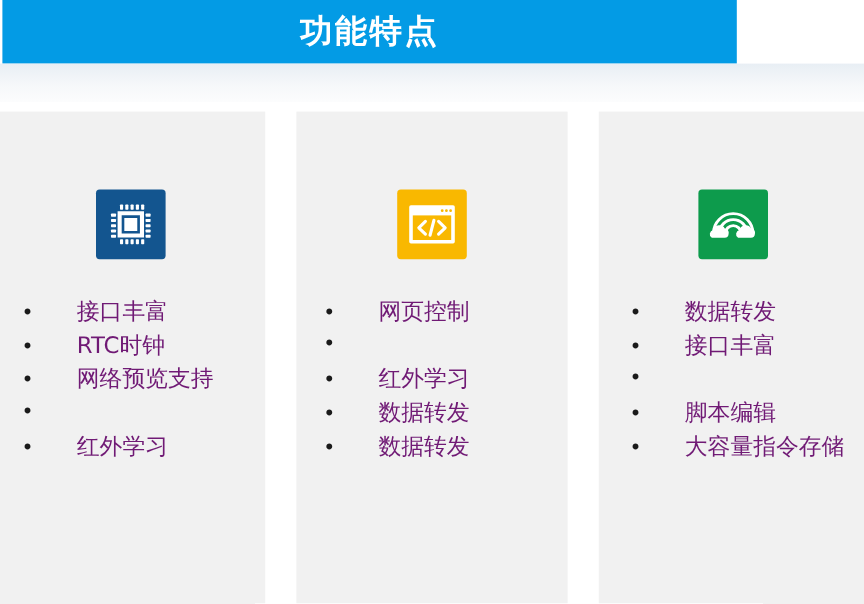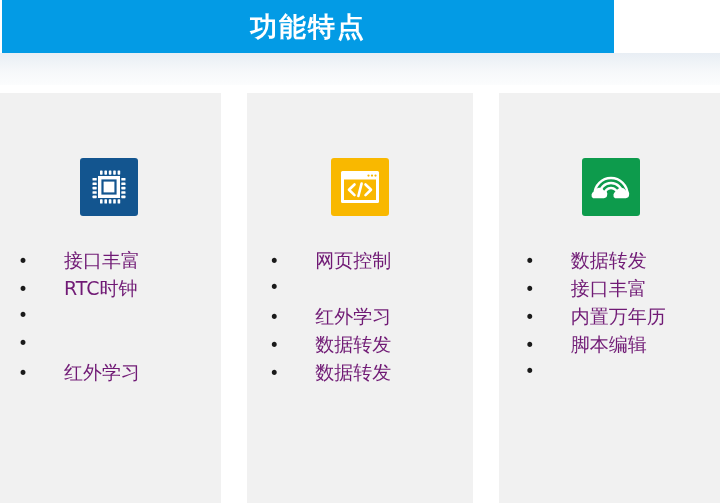--- a/index.html
+++ b/index.html
@@ -204,20 +204,21 @@
       <li class="feature-item">
         <span class="bullet">•</span>
         <span class="feature-label">接口丰富</span>
       </li>
       <li class="feature-item">
         <span class="bullet">•</span>
         <span class="feature-label">RTC时钟</span>
       </li>
       <li class="feature-item">
         <span class="bullet">•</span>
+        <span class="feature-label">网络预览支持</span>
       </li>
       <li class="feature-item">
         <span class="bullet">•</span>
       </li>
       <li class="feature-item">
         <span class="bullet">•</span>
         <span class="feature-label">红外学习</span>
       </li>
     </ul>
   </div>
@@ -288,25 +289,25 @@
       <li class="feature-item">
         <span class="bullet">•</span>
         <span class="feature-label">数据转发</span>
       </li>
       <li class="feature-item">
         <span class="bullet">•</span>
         <span class="feature-label">接口丰富</span>
       </li>
       <li class="feature-item">
         <span class="bullet">•</span>
-        <span class="feature-label">内置万年历</span>
       </li>
       <li class="feature-item">
         <span class="bullet">•</span>
         <span class="feature-label">脚本编辑</span>
       </li>
       <li class="feature-item">
         <span class="bullet">•</span>
+        <span class="feature-label">大容量指令存储</span>
       </li>
     </ul>
   </div>
 
 </div>
 
 </body></html>

